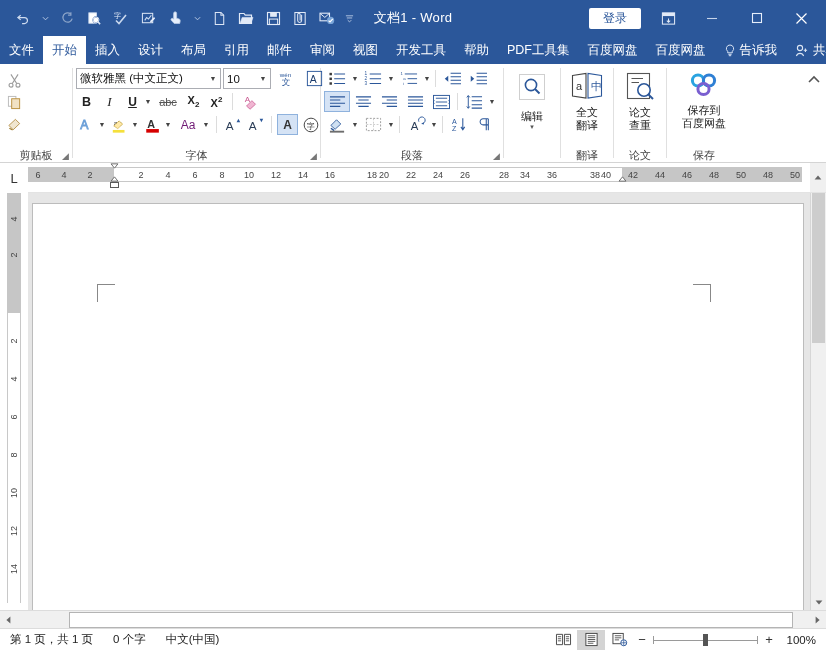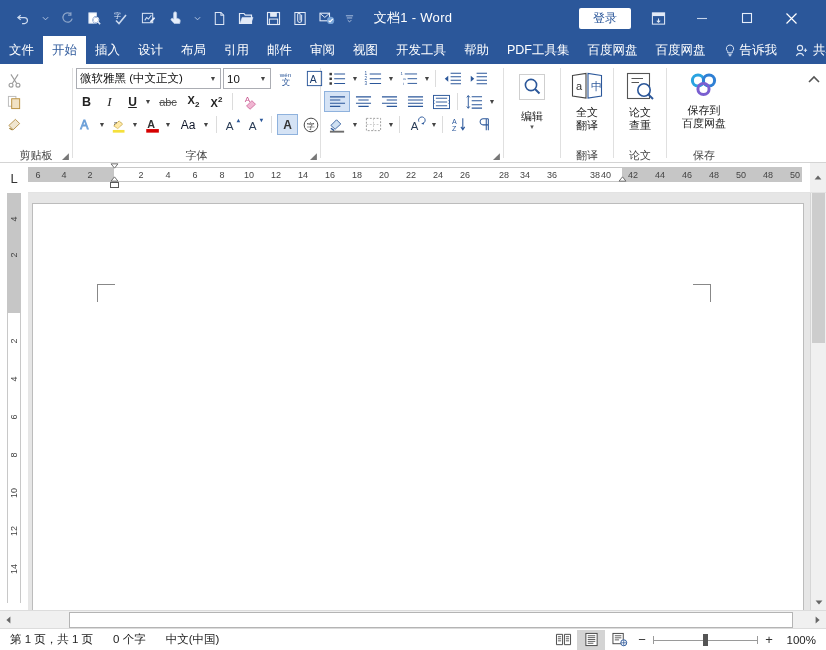--- a/index.html
+++ b/index.html
@@ -21,21 +21,21 @@
   .qbtn {
     width:26px; height:26px; display:flex; align-items:center; justify-content:center;
     color:#dce6f4; font-size:13px; line-height:1; border-radius:2px;
   }
   .qbtn svg { display:block; }
   .qbtn.small { width:16px; }
   .title-text {
     position:absolute; left:0; right:0; text-align:center; font-size:13px;
     color:#fff; pointer-events:none; letter-spacing:.3px;
   }
-  .tb-right { margin-left:auto; display:flex; align-items:center; padding-right:12px; }
+  .tb-right { margin-left:auto; display:flex; align-items:center; padding-right:2px; }
   .signin {
     background:#fff; color:#2b579a; font-size:12px; padding:3px 14px; border-radius:2px;
     margin-right:14px; line-height:15px;
   }
   .tb-icon {
     width:26px; height:26px; display:flex; align-items:center; justify-content:center;
     color:#e6eefb; margin-right:8px;
   }
   .wbtn {
     width:45px; height:36px; display:flex; align-items:center; justify-content:center;
@@ -455,21 +455,21 @@
             <div class="tb">
               <svg width="18" height="18" viewBox="0 0 20 20">
                   <text x="3.5" y="13" font-size="12" fill="#333" font-family="sans-serif" font-weight="bold">A</text>
                   <rect x="2.5" y="14.5" width="14" height="4" fill="#d60000"></rect>
                 </svg>
             </div>
             <div class="caret">▼</div>
           </div>
           <div class="tbsplit">
             <div class="tb wide">
-                <span style="font-size:12px;color:#0f172a">Aa</span>
+                <span style="font-size:12px;color:#701a75">Aa</span>
               </div>
             <div class="caret">▼</div>
           </div>
           <div class="vsep"></div>
           <div class="tb">
             <svg width="18" height="18" viewBox="0 0 20 20">
                 <text x="2" y="15" font-size="13" fill="#2b3d57" font-family="sans-serif">A</text>
                 <path d="M14 7 L16 3 L18 7 Z" fill="#2b579a"></path>
               </svg>
           </div>
@@ -626,20 +626,21 @@
                 <path d="M13.5 2.5 V14 M11.5 11.5 L13.5 14.6 L15.5 11.5" stroke="#2b579a" stroke-width="1.1" fill="none"></path>
               </svg>
           </div>
           <div class="tb wide">
             <svg width="19" height="17" viewBox="0 0 20 18">
                 <path d="M13 3 H7.5 a3.2 3.2 0 0 0 0 6.4 H13 M10.8 3 V15 M13 3 V15" stroke="#2b579a" stroke-width="1.1" fill="none"></path>
               </svg>
           </div>
         </div>
       </div>
+      <div class="group-label">段落</div>
       <div class="dlg">◢</div>
     </div>
     <div class="group-sep"></div>
 
     <div class="group" style="width:56px">
       <div class="group-body" style="justify-content:center">
         <div class="tallbtn">
           <span>
             <svg width="36" height="34" viewBox="0 0 36 34">
                 <rect x="5.5" y="3.5" width="25" height="25" fill="#fff" stroke="#cfcfcf" stroke-width="1"></rect>
@@ -729,21 +730,21 @@
         <div class="rnum" style="left:36px">4</div>
         <div class="rnum" style="left:62px">2</div>
         <div class="rnum" style="left:113px">2</div>
         <div class="rnum" style="left:140px">4</div>
         <div class="rnum" style="left:167px">6</div>
         <div class="rnum" style="left:194px">8</div>
         <div class="rnum" style="left:221px">10</div>
         <div class="rnum" style="left:248px">12</div>
         <div class="rnum" style="left:275px">14</div>
         <div class="rnum" style="left:302px">16</div>
-        <div class="rnum" style="left:329px">18</div>
+        <div class="rnum" style="left:344px">18</div>
         <div class="rnum" style="left:356px">20</div>
         <div class="rnum" style="left:383px">22</div>
         <div class="rnum" style="left:410px">24</div>
         <div class="rnum" style="left:437px">26</div>
         <div class="rnum" style="left:476px">28</div>
         <div class="rnum" style="left:497px">34</div>
         <div class="rnum" style="left:524px">36</div>
         <div class="rnum" style="left:567px">38</div>
         <div class="rnum" style="left:578px">40</div>
         <div class="rnum" style="left:605px">42</div>

